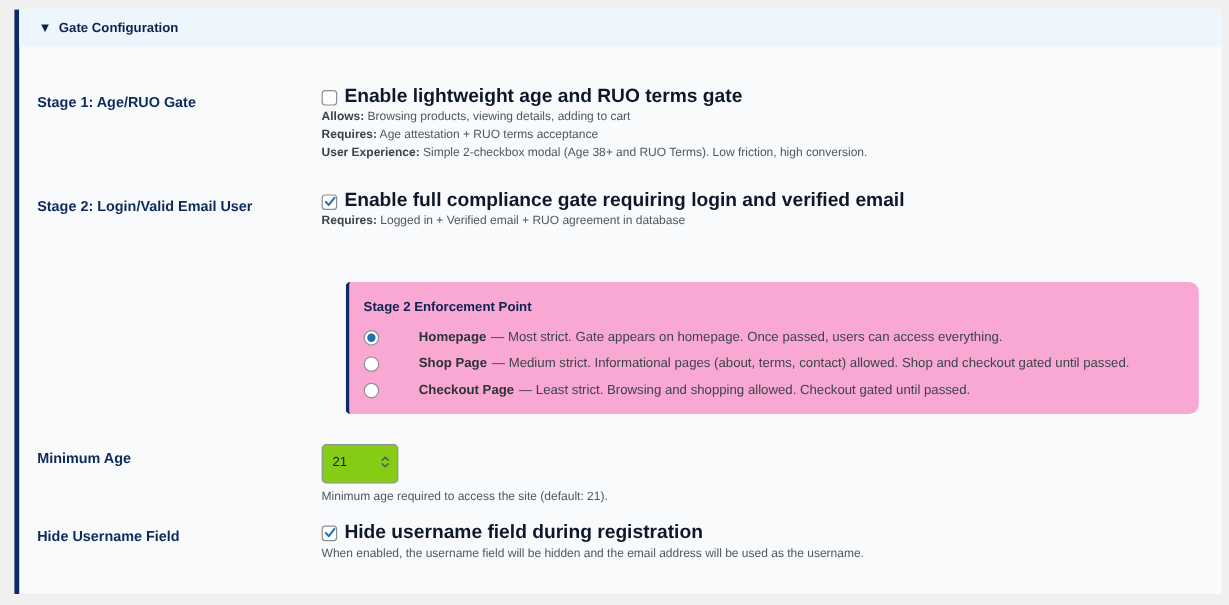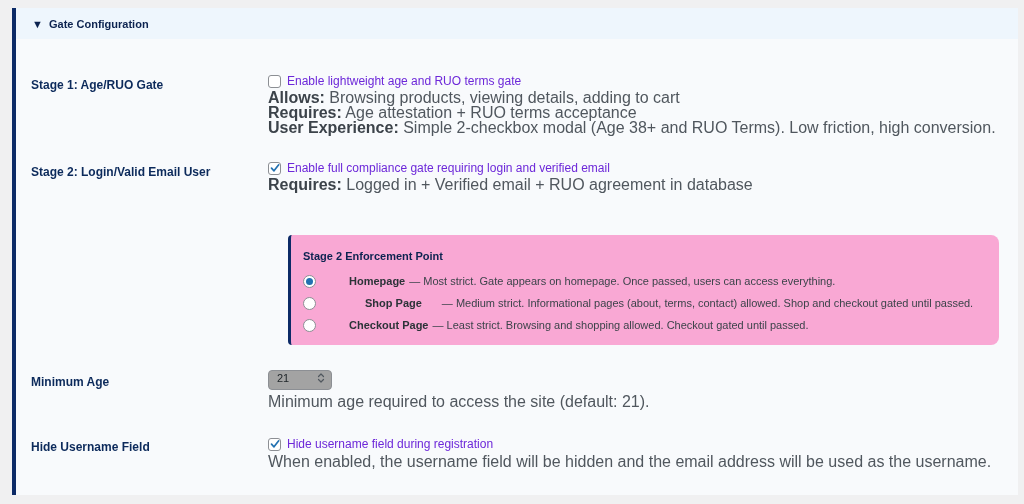--- a/index.html
+++ b/index.html
@@ -40,24 +40,24 @@
     }
     .checkbox {
       width: 13px; height: 13px;
       border: 1px solid #8c8f94; border-radius: 3px;
       background: #fff; margin-right: 6px;
       display: flex; align-items: center; justify-content: center;
       cursor: pointer;
     }
     .checkbox svg { width: 10px; height: 10px; }
     .check-label {
-      font-size: 12px; font-weight: normal; color: #6d28d9;
+      font-size: 16px; font-weight: bold; color: #0f172a;
     }
     .desc {
-      font-size: 16px; color: #50575e; line-height: 15px;
+      font-size: 10px; color: #50575e; line-height: 15px;
     }
     .desc b { color: #3c434a; font-weight: bold; }
     .enforce-box {
       position: absolute;
       left: 272px; top: 227px;
       width: 711px; height: 110px;
       border-left: 3px solid #0c2a66;
       border-radius: 4px 8px 8px 4px;
       background: #f9a8d4;
     }
@@ -75,23 +75,23 @@
       border: 1px solid #8c8f94; background: #fff;
       margin-right: 6px; display: flex; align-items: center; justify-content: center;
       cursor: pointer;
     }
     .radio.checked { border-color: #8c8f94; }
     .radio.checked::after {
       content: ""; width: 7px; height: 7px; border-radius: 50%; background: #2271b1;
     }
     .radio-name { font-weight: bold; color: #2c3338; margin-right: 4px; padding-left: 27px; }
     .number-input {
-      width: 64px; height: 20px;
+      width: 64px; height: 33px;
       border: 1px solid #8c8f94; border-radius: 4px;
-      background: #a3a3a3;
+      background: #84cc16;
       display: flex; align-items: center; justify-content: space-between;
       padding: 0 6px 4px 8px;
       font-size: 11px; color: #1d2327;
     }
     .spinner { width: 8px; height: 12px; }
   </style>
 </head>
 <body>
 
 <div class="panel">
@@ -135,21 +135,21 @@
 
   <div class="enforce-box">
     <div class="enforce-title">Stage 2 Enforcement Point</div>
 
     <label class="radio-line" style="top:38px;">
       <span class="radio checked"></span>
       <span class="radio-name">Homepage</span>
       <span>— Most strict. Gate appears on homepage. Once passed, users can access everything.</span>
     </label>
 
-    <label class="radio-line" style="top:60px;gap:16px;">
+    <label class="radio-line" style="top:60px;">
       <span class="radio"></span>
       <span class="radio-name">Shop Page</span>
       <span>— Medium strict. Informational pages (about, terms, contact) allowed. Shop and checkout gated until passed.</span>
     </label>
 
     <label class="radio-line" style="top:82px;">
       <span class="radio"></span>
       <span class="radio-name">Checkout Page</span>
       <span>— Least strict. Browsing and shopping allowed. Checkout gated until passed.</span>
     </label>

